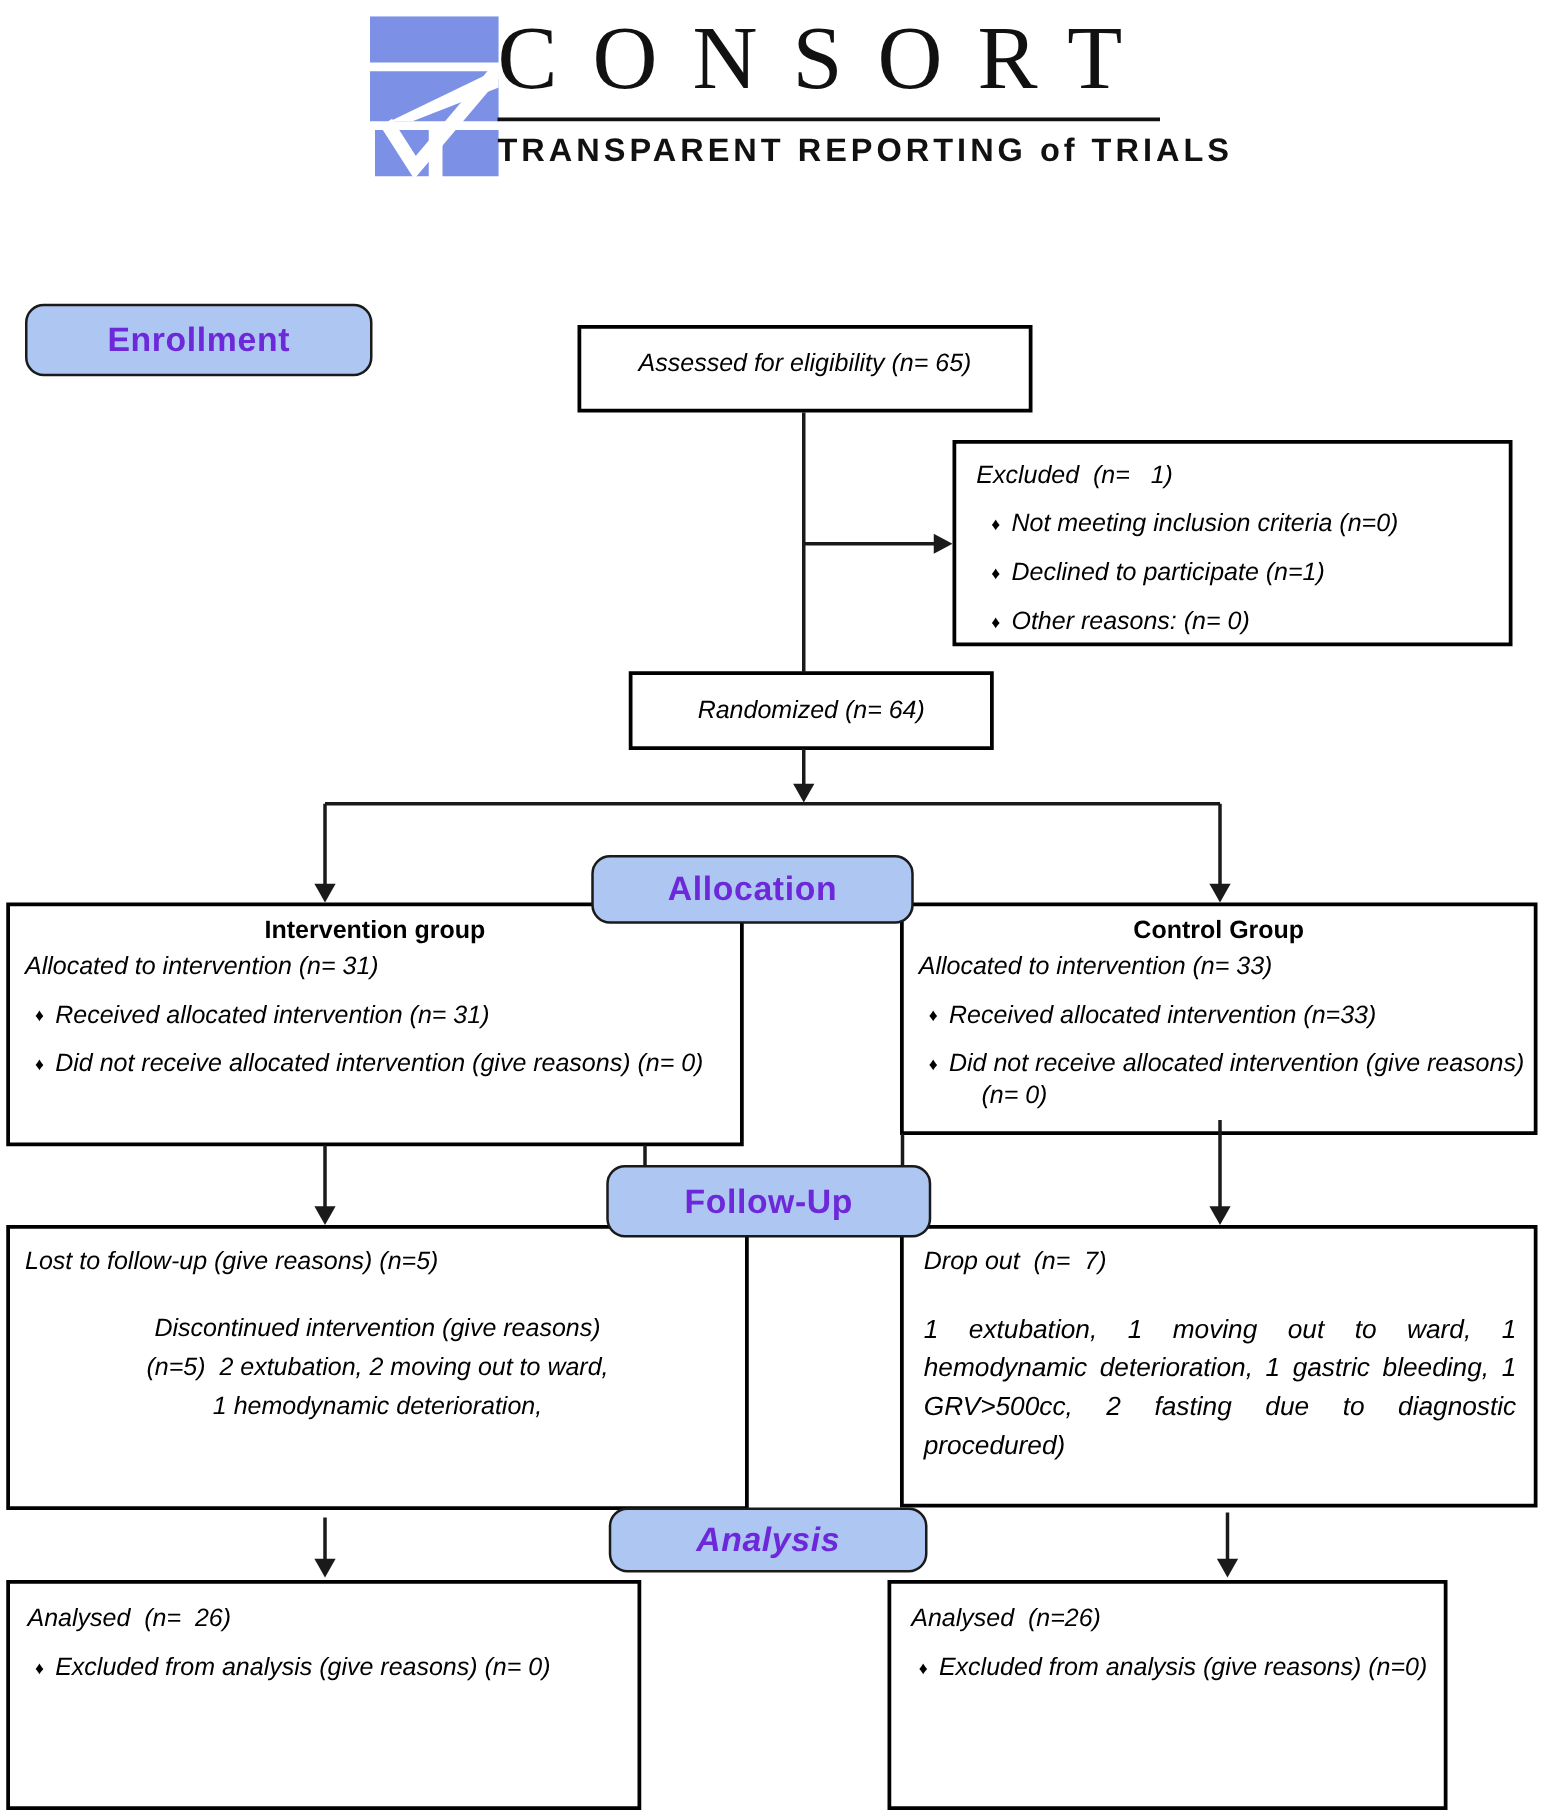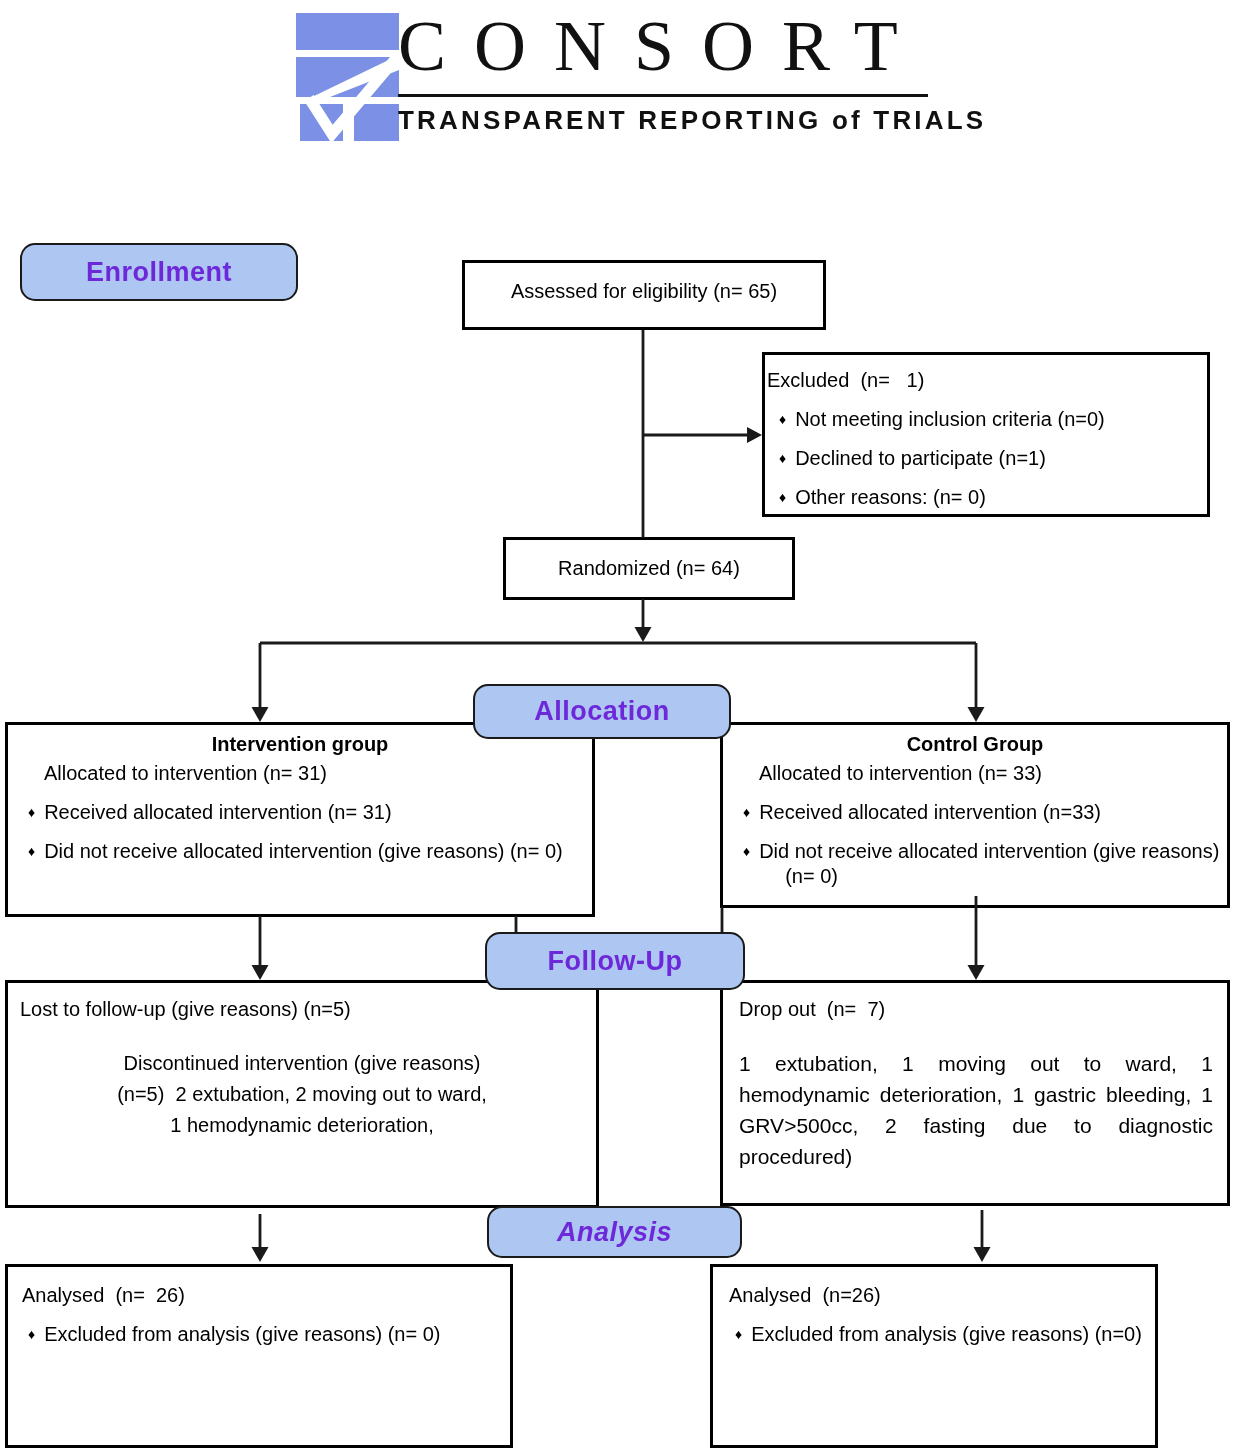--- a/index.html
+++ b/index.html
@@ -14,24 +14,24 @@
   #logo-subtitle{position:absolute;left:398px;top:105px;width:534px;
                  font-size:26px;font-weight:bold;letter-spacing:3.2px;color:#111;white-space:nowrap;}
   
   #connectors{position:absolute;left:0;top:0;z-index:6;pointer-events:none;}
   #connectors line{stroke:#1a1a1a;stroke-width:2.8;}
   #connectors polygon{fill:#1a1a1a;}
   
   .box{position:absolute;background:#fff;border:3px solid #000;box-sizing:border-box;
        font-size:20px;line-height:25px;z-index:2;}
   .center-box{display:flex;align-items:center;justify-content:center;text-align:center;}
-  .txt{white-space:pre-wrap;}
-  .pad{padding:13px 14px 0 2px;}
+  .txt{white-space:pre-wrap;font-style:italic;}
+  .pad{padding:13px 14px 0 16px;}
   .box-title{font-weight:bold;text-align:center;margin-top:7px;}
-  .lead{padding-left:12px;margin-top:4px;margin-left:24px;}
+  .lead{padding-left:12px;margin-top:4px;}
   .bullet{display:flex;margin-top:14px;padding-left:16px;}
   .bullet.deep{padding-left:8px;}
   .blt{flex:0 0 auto;font-size:14px;line-height:24px;margin-right:9px;margin-left:4px;}
   .bullet .t{padding-left:26px;text-indent:-26px;}
   .detail-c{margin-top:26px;text-align:center;line-height:31px;padding:0 4px;}
   .detail-j{margin-top:26px;text-align:justify;line-height:31px;font-size:21px;}
   
   .pill{position:absolute;background:#AEC6F2;border:2.6px solid #1a1a1a;border-radius:15px;
         display:flex;align-items:center;justify-content:center;z-index:9;box-sizing:border-box;
         font-size:27px;font-weight:bold;color:#6d28d9;letter-spacing:0.5px;}

